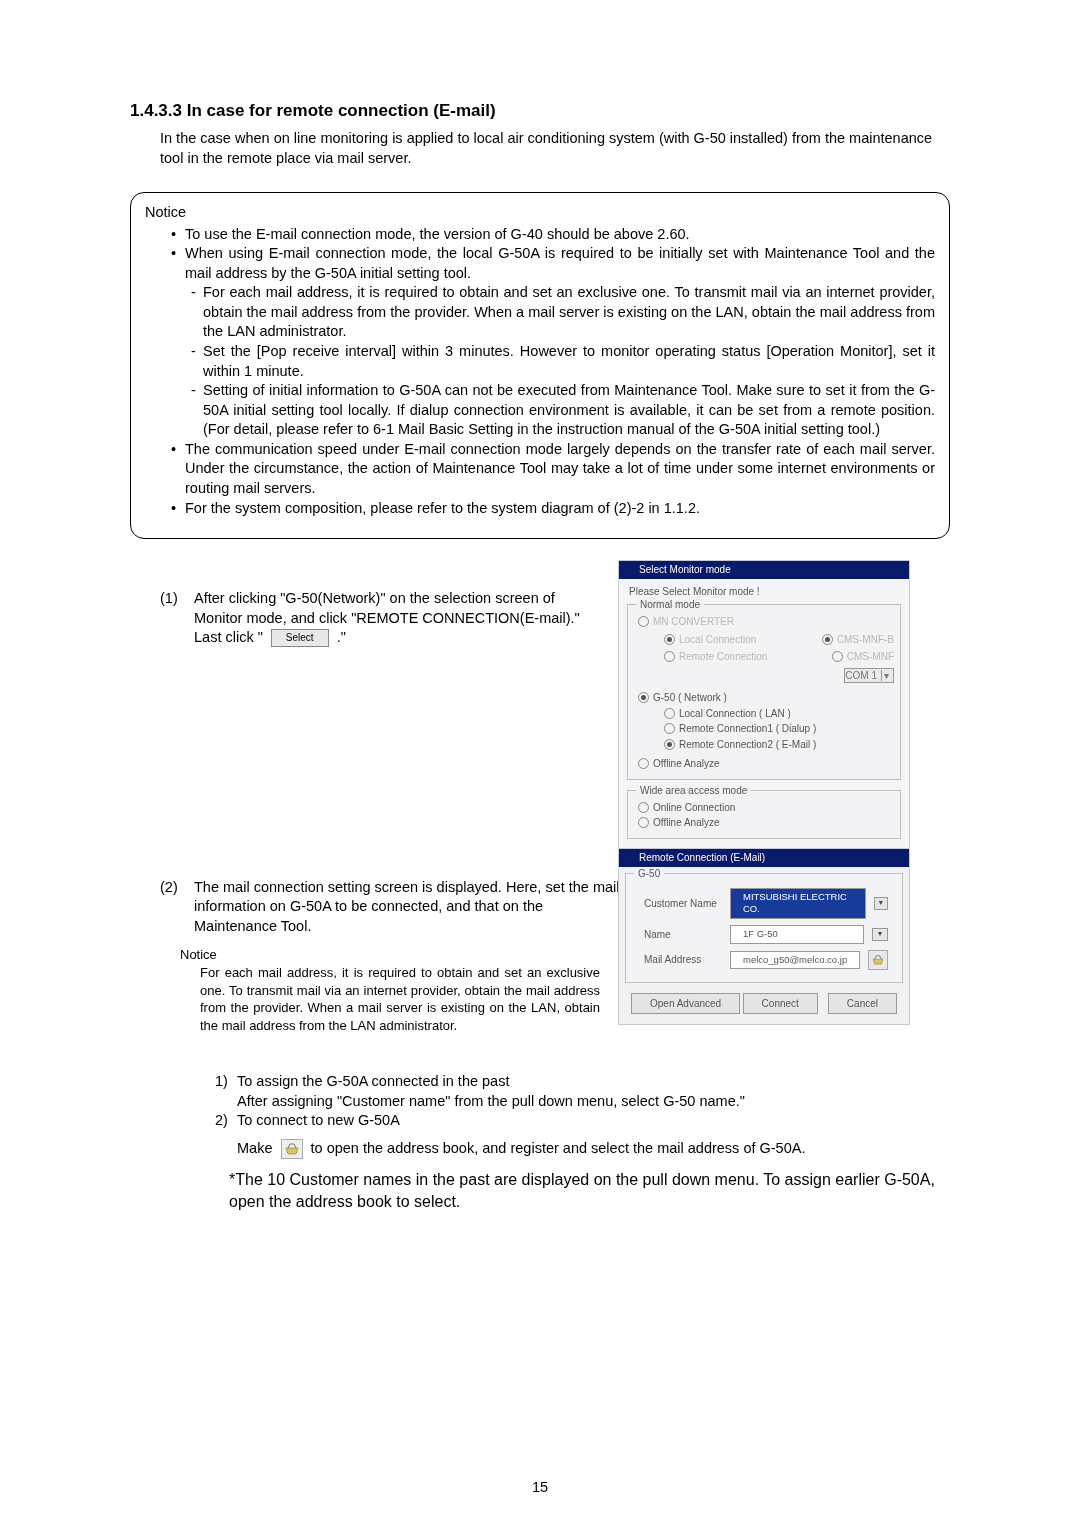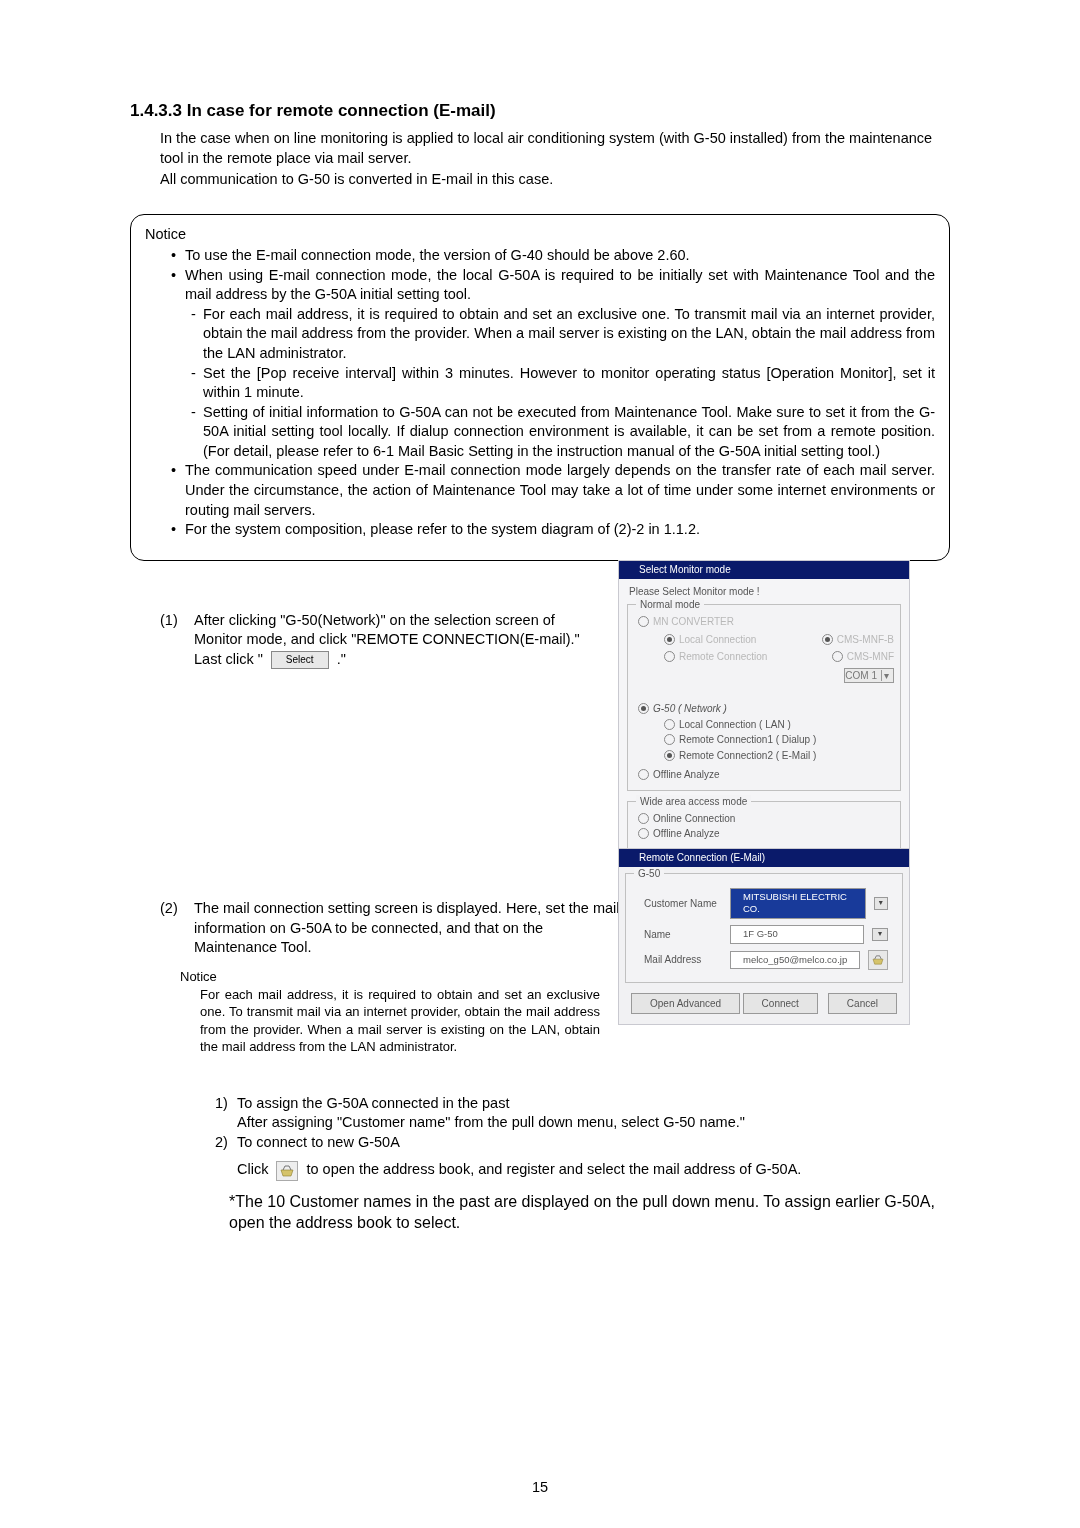--- a/index.html
+++ b/index.html
@@ -146,21 +146,20 @@
   }
 </style>
 </head>
 <body>
 
 <div class="page">
 
   <h2>1.4.3.3 In case for remote connection (E-mail)</h2>
   <div class="intro">
     <div>In the case when on line monitoring is applied to local air conditioning system (with G-50 installed) from the maintenance tool in the remote place via mail server.</div>
-    <div style="margin-top:2px;">All communication to G-50 is converted in E-mail in this case.</div>
   </div>
 
   <div class="notice-box">
     <div class="notice-title">Notice</div>
     <div class="bullets">
       <div class="bull-row">
           <span class="b">•</span>
           <span class="t">To use the E-mail connection mode, the version of G-40 should be above 2.60.</span>
         </div>
       <div class="bull-row">
@@ -218,21 +217,21 @@
     <div class="list-num">
         <span class="n">1)</span>
         <span>To assign the G-50A connected in the past</span>
       </div>
     <div style="margin-left:52px;">After assigning "Customer name" from the pull down menu, select G-50 name."</div>
     <div class="list-num">
         <span class="n">2)</span>
         <span>To connect to new G-50A</span>
       </div>
     <div style="margin-left:52px; margin-top:8px;">
-      <span>Click</span>
+      <span>Make</span>
       <span class="inline-icon">
         <svg width="14" height="12" viewBox="0 0 14 12">
           <path d="M1 5 L13 5 L11 11 L3 11 Z" fill="#d5c36a" stroke="#8a7a2e" stroke-width="0.6"></path>
           <path d="M3 5 L5 1 L9 1 L11 5" fill="none" stroke="#555" stroke-width="0.8"></path>
         </svg>
       </span>
       <span>to open the address book, and register and select the mail address of G-50A.</span>
     </div>
     <div class="footnote">*The 10 Customer names in the past are displayed on the pull down menu. To assign earlier G-50A, open the address book to select.</div>
   </div>
@@ -267,21 +266,21 @@
             </div>
           <div class="radio disabled">
               <span class="r"></span>
               <span>CMS-MNF</span>
             </div>
         </div>
         <div style="text-align:right; margin-top:2px;">
           <span class="combox"><span>COM 1</span><span class="ar">▾</span></span>
         </div>
       </div>
-      <div class="radio" style="margin-top:19px;font-style:italic;">
+      <div class="radio" style="margin-top:8px;">
           <span class="r sel"></span>
           <span>G-50 ( Network )</span>
         </div>
       <div style="padding-left:26px;">
         <div class="radio">
             <span class="r"></span>
             <span>Local Connection     ( LAN )</span>
           </div>
         <div class="radio">
             <span class="r"></span>

